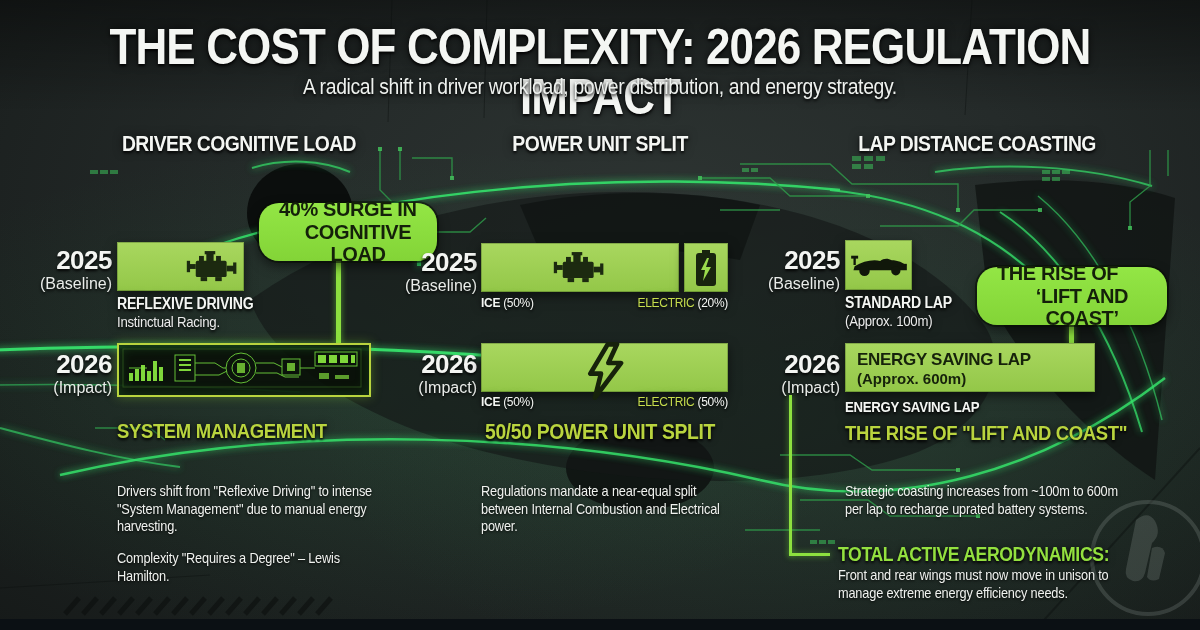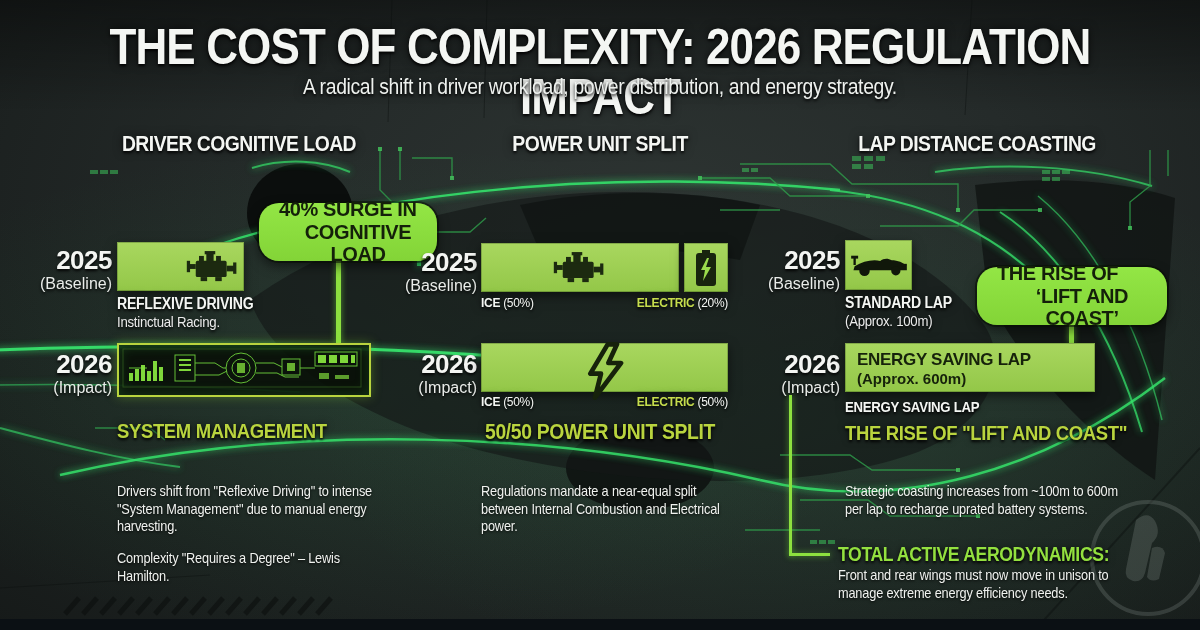--- a/index.html
+++ b/index.html
@@ -25,21 +25,21 @@
   .gbar{background:linear-gradient(180deg,#a9d75f,#93c748);box-shadow:0 4px 10px rgba(0,0,0,.55), inset 0 0 0 1px rgba(20,35,8,.25);}
   .callout{background:linear-gradient(180deg,#93e645,#83d437);border-radius:20px;
     box-shadow:0 0 0 2px rgba(8,14,4,.55),0 5px 12px rgba(0,0,0,.55);
     display:flex;flex-direction:column;align-items:flex-start;justify-content:center;
     color:#14200a;font-weight:700;font-size:20px;line-height:1.12;letter-spacing:-.4px;text-align:center;padding-left:20px;}
   .connector{background:#8de03f;box-shadow:0 0 6px rgba(120,230,60,.6);}
   .bartitle{font-size:16px;font-weight:700;letter-spacing:-.3px;}
   .barcap{font-size:15px;font-weight:400;color:#ececec;letter-spacing:-.3px;}
   .seglabels{display:flex;justify-content:space-between;font-size:12px;letter-spacing:-.3px;}
   .seglabels b{font-weight:700;}
-  .elec{color:#c6dd4d;font-weight:700;}
+  .elec{color:#c6dd4d;font-weight:400;}
   .gheading{font-size:21px;font-weight:700;letter-spacing:-.4px;color:#b9d43e;
     text-shadow:0 2px 3px rgba(0,0,0,.9),0 0 8px rgba(0,0,0,.6);}
   .body{font-size:14.5px;line-height:1.22;letter-spacing:-.2px;color:#f0f2ef;
     text-shadow:0 1px 3px rgba(0,0,0,.9);}
   .dash{background:rgba(8,15,7,.88);border:2px solid #b9d43e;box-shadow:0 0 10px rgba(140,210,50,.35), inset 0 0 14px rgba(60,170,60,.25);}
   .inbar{color:#16220b;line-height:1.15;padding:7px 0 0 12px;}
   .inbar .l1{font-size:17px;font-weight:700;letter-spacing:-.3px;}
   .inbar .l2{font-size:15px;font-weight:700;}
 </style>
 </head>

